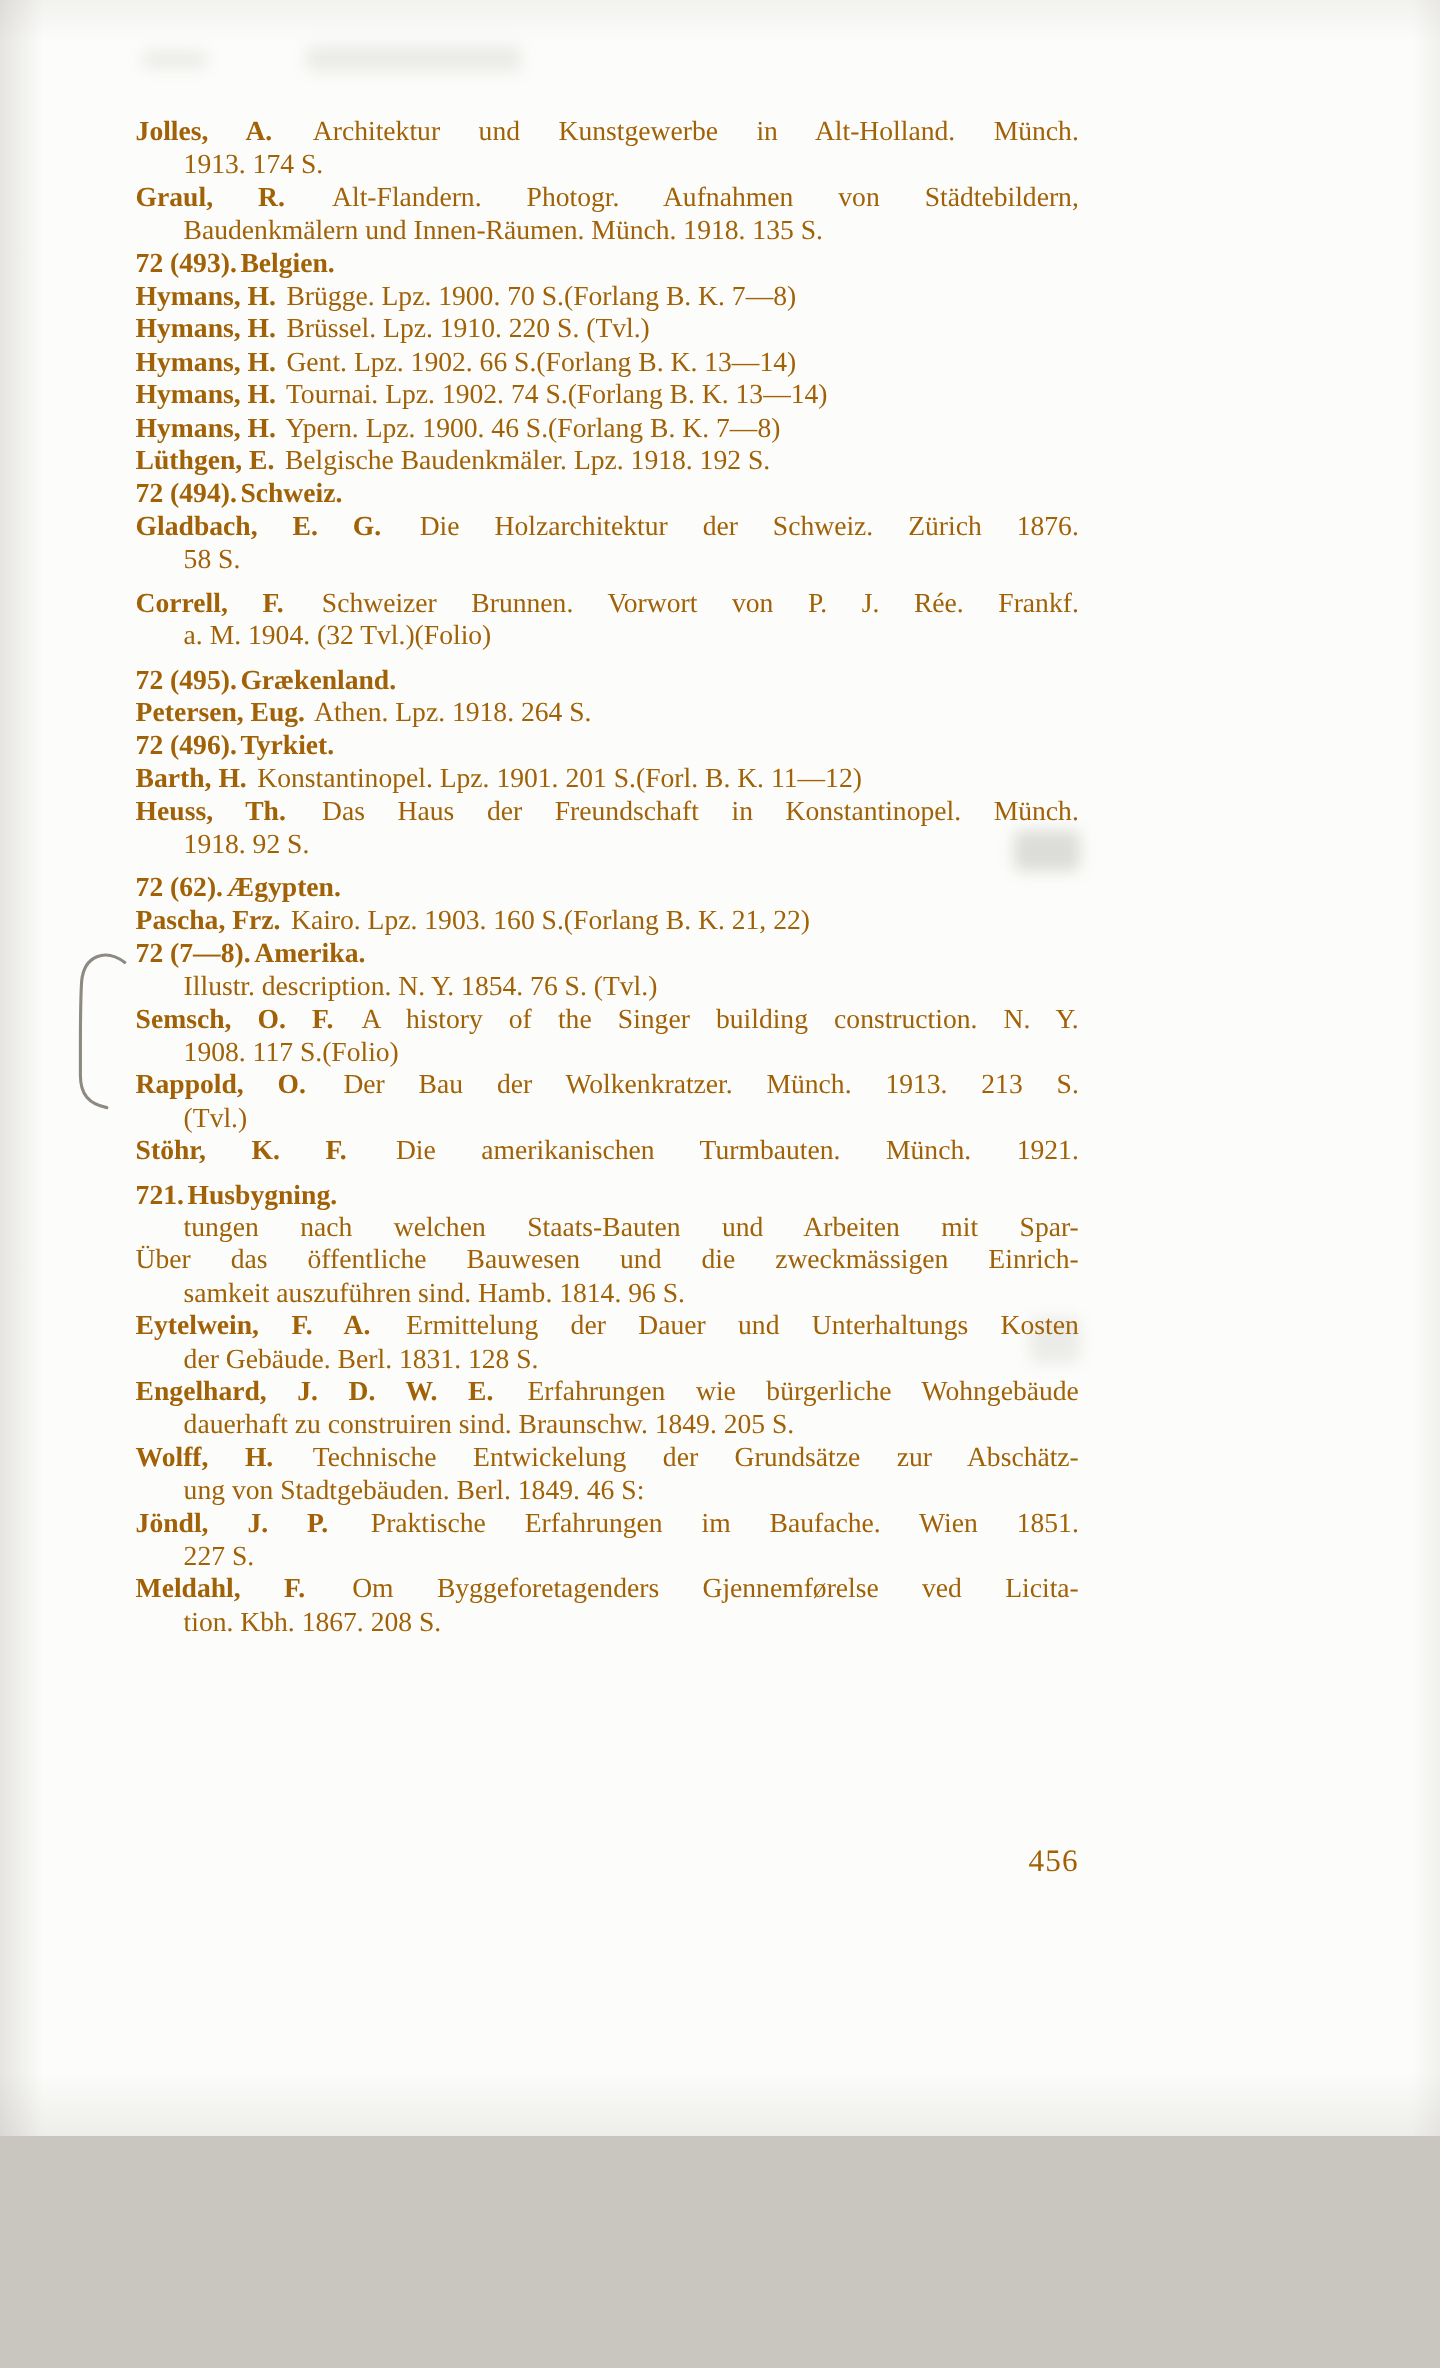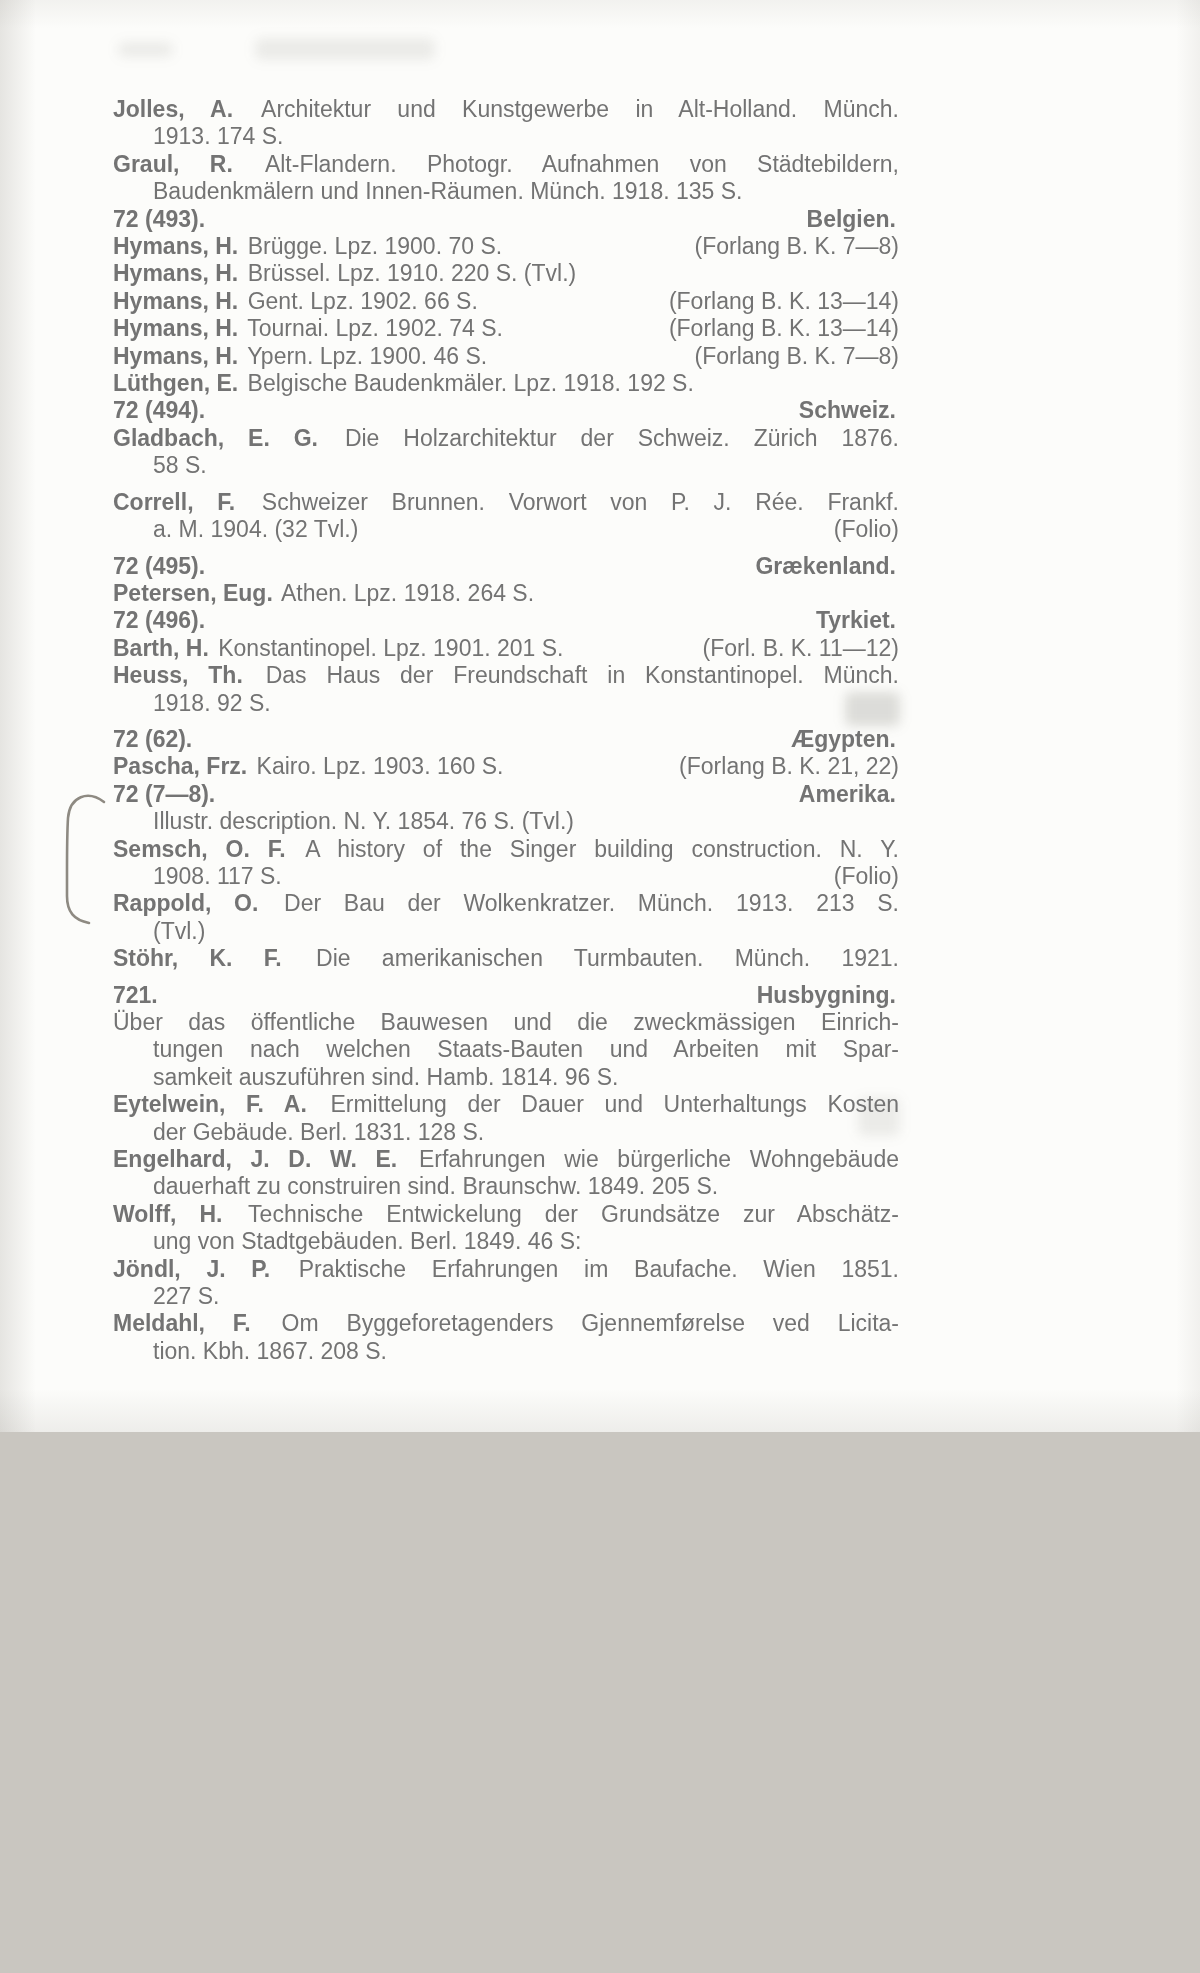--- a/index.html
+++ b/index.html
@@ -4,25 +4,25 @@
 <title>456</title>
 <style>
   html, body {
     margin: 0;
     padding: 0;
     background: #c9c6c0;
   }
   .sheet {
     position: relative;
     width: 1200px;
-    height: 1432px;
+    height: 1780px;
     margin: 0 auto;
     background: #fcfcfa;
-    font-family: Liberation Sans, sans-serif;
-    color: #737373;
+    font-family: Liberation Serif, serif;
+    color: #a16207;
     overflow: hidden;
   }
   
   .sheet::before {
     content: "";
     position: absolute;
     inset: 0;
     pointer-events: none;
     background:
       linear-gradient(90deg,  rgba(110,105,95,0.16), rgba(110,105,95,0) 3%),
@@ -37,23 +37,22 @@
     width: 786px;
     font-size: 23px;
     line-height: 27.4px;
   }
   .row { white-space: normal; }
   .row b { font-weight: 700; margin-right: 3px; }
   .cont { padding-left: 40px; }
   .fill { text-align: justify; text-align-last: justify; }
   .flex, .section {
     display: flex;
-    justify-content: space-between;
+    justify-content: flex-start;
     align-items: baseline;
-    gap: 29px;
   }
   .gap { margin-top: 9px; }
   .rhs { white-space: nowrap; }
   .page-number {
     position: absolute;
     left: 113px;
     top: 1536px;
     width: 786px;
     text-align: right;
     font-size: 26px;
@@ -180,22 +179,22 @@
     <div class="row fill"><b>Rappold, O.</b><span> Der Bau der Wolkenkratzer. Münch. 1913. 213 S.</span></div>
     <div class="row cont"><span>(Tvl.)</span></div>
 
     <div class="row fill"><b>Stöhr, K. F.</b><span> Die amerikanischen Turmbauten. Münch. 1921.</span></div>
 
     <div class="row section gap">
         <b>721.</b>
         <b>Husbygning.</b>
       </div>
 
+    <div class="row cont fill"><span>tungen nach welchen Staats-Bauten und Arbeiten mit Spar-</span></div>
     <div class="row fill"><span>Über das öffentliche Bauwesen und die zweckmässigen Einrich-</span></div>
-    <div class="row cont fill"><span>tungen nach welchen Staats-Bauten und Arbeiten mit Spar-</span></div>
     <div class="row cont"><span>samkeit auszuführen sind.  Hamb. 1814.  96 S.</span></div>
 
     <div class="row fill"><b>Eytelwein, F. A.</b><span> Ermittelung der Dauer und Unterhaltungs Kosten</span></div>
     <div class="row cont"><span>der Gebäude.  Berl. 1831.  128 S.</span></div>
 
     <div class="row fill"><b>Engelhard, J. D. W. E.</b><span> Erfahrungen wie bürgerliche Wohngebäude</span></div>
     <div class="row cont"><span>dauerhaft zu construiren sind.  Braunschw. 1849.  205 S.</span></div>
 
     <div class="row fill"><b>Wolff, H.</b><span> Technische Entwickelung der Grundsätze zur Abschätz-</span></div>
     <div class="row cont"><span>ung von Stadtgebäuden.  Berl. 1849.  46 S:</span></div>

